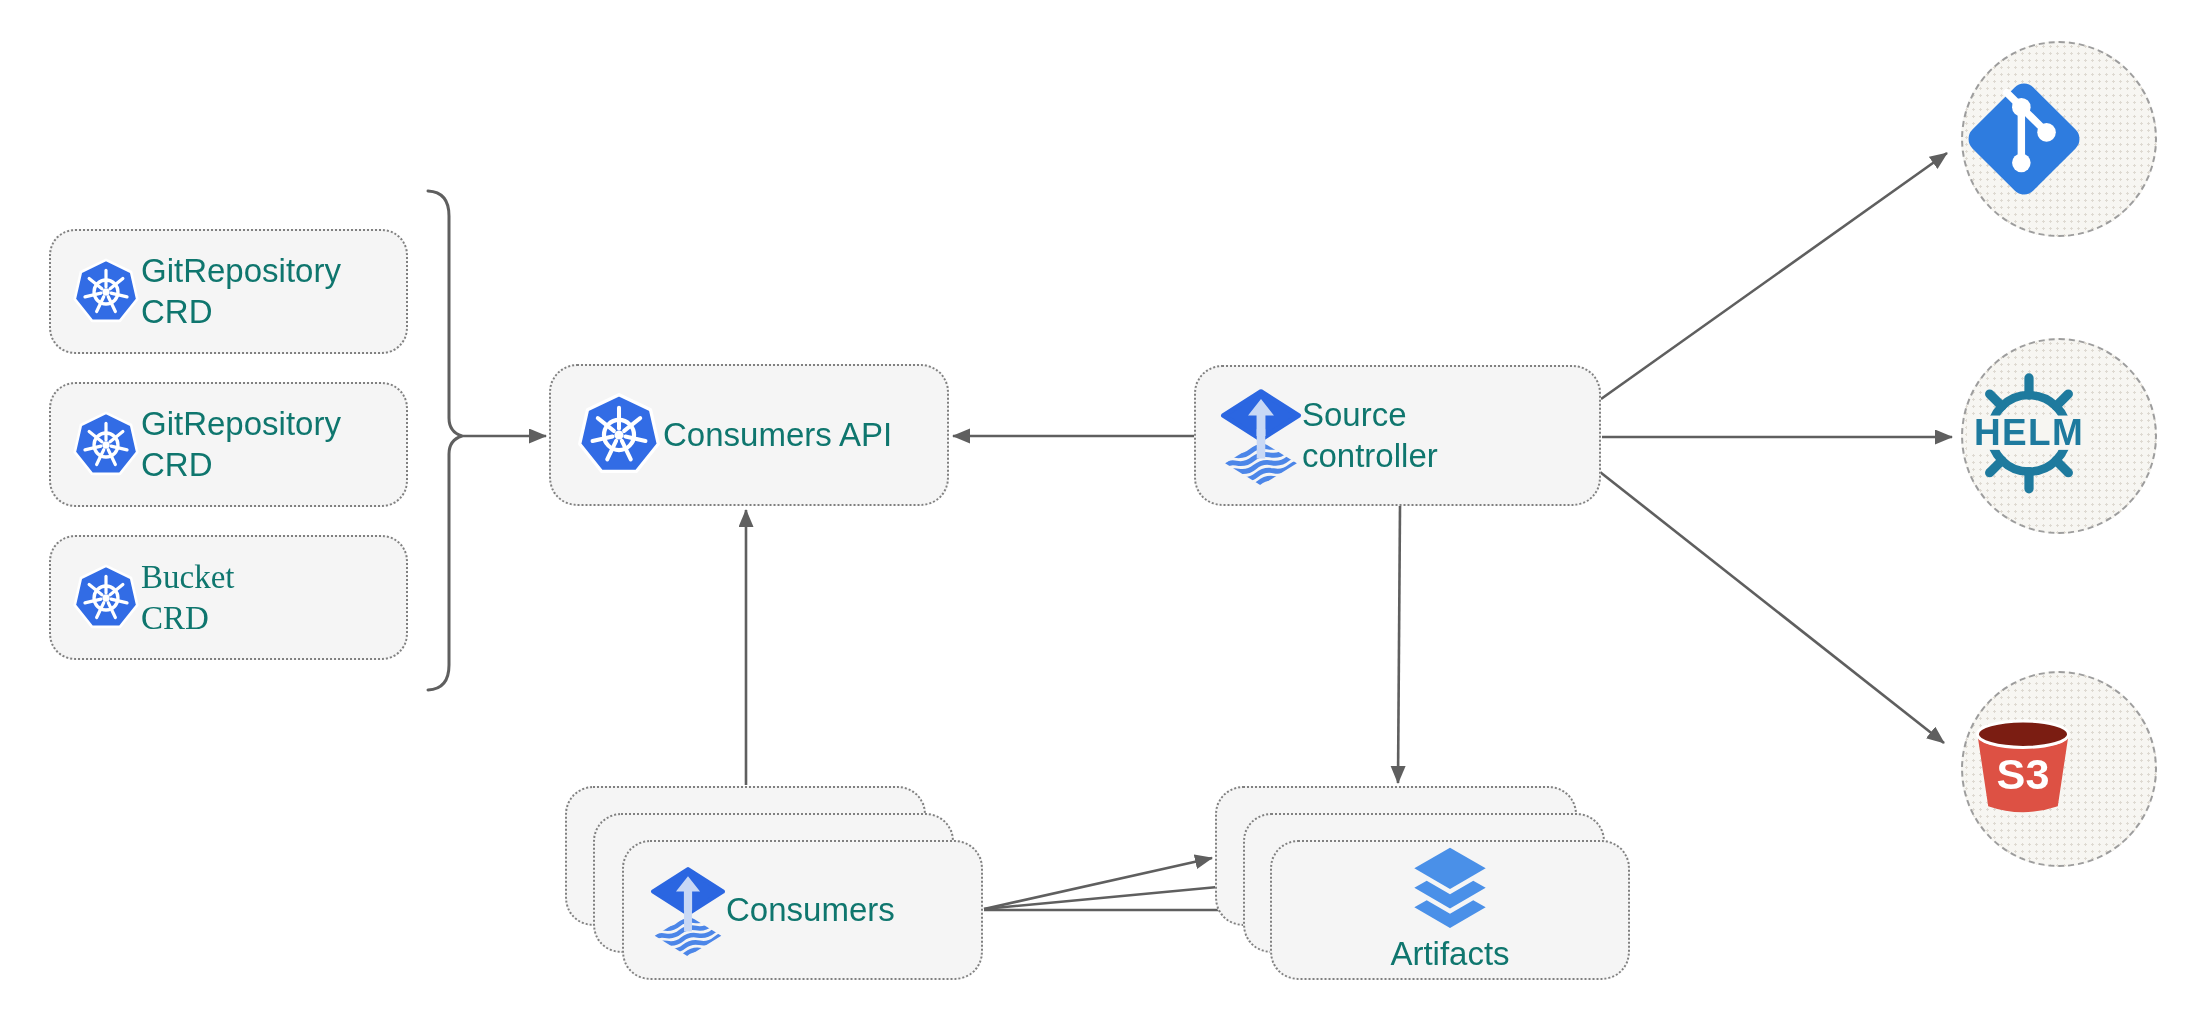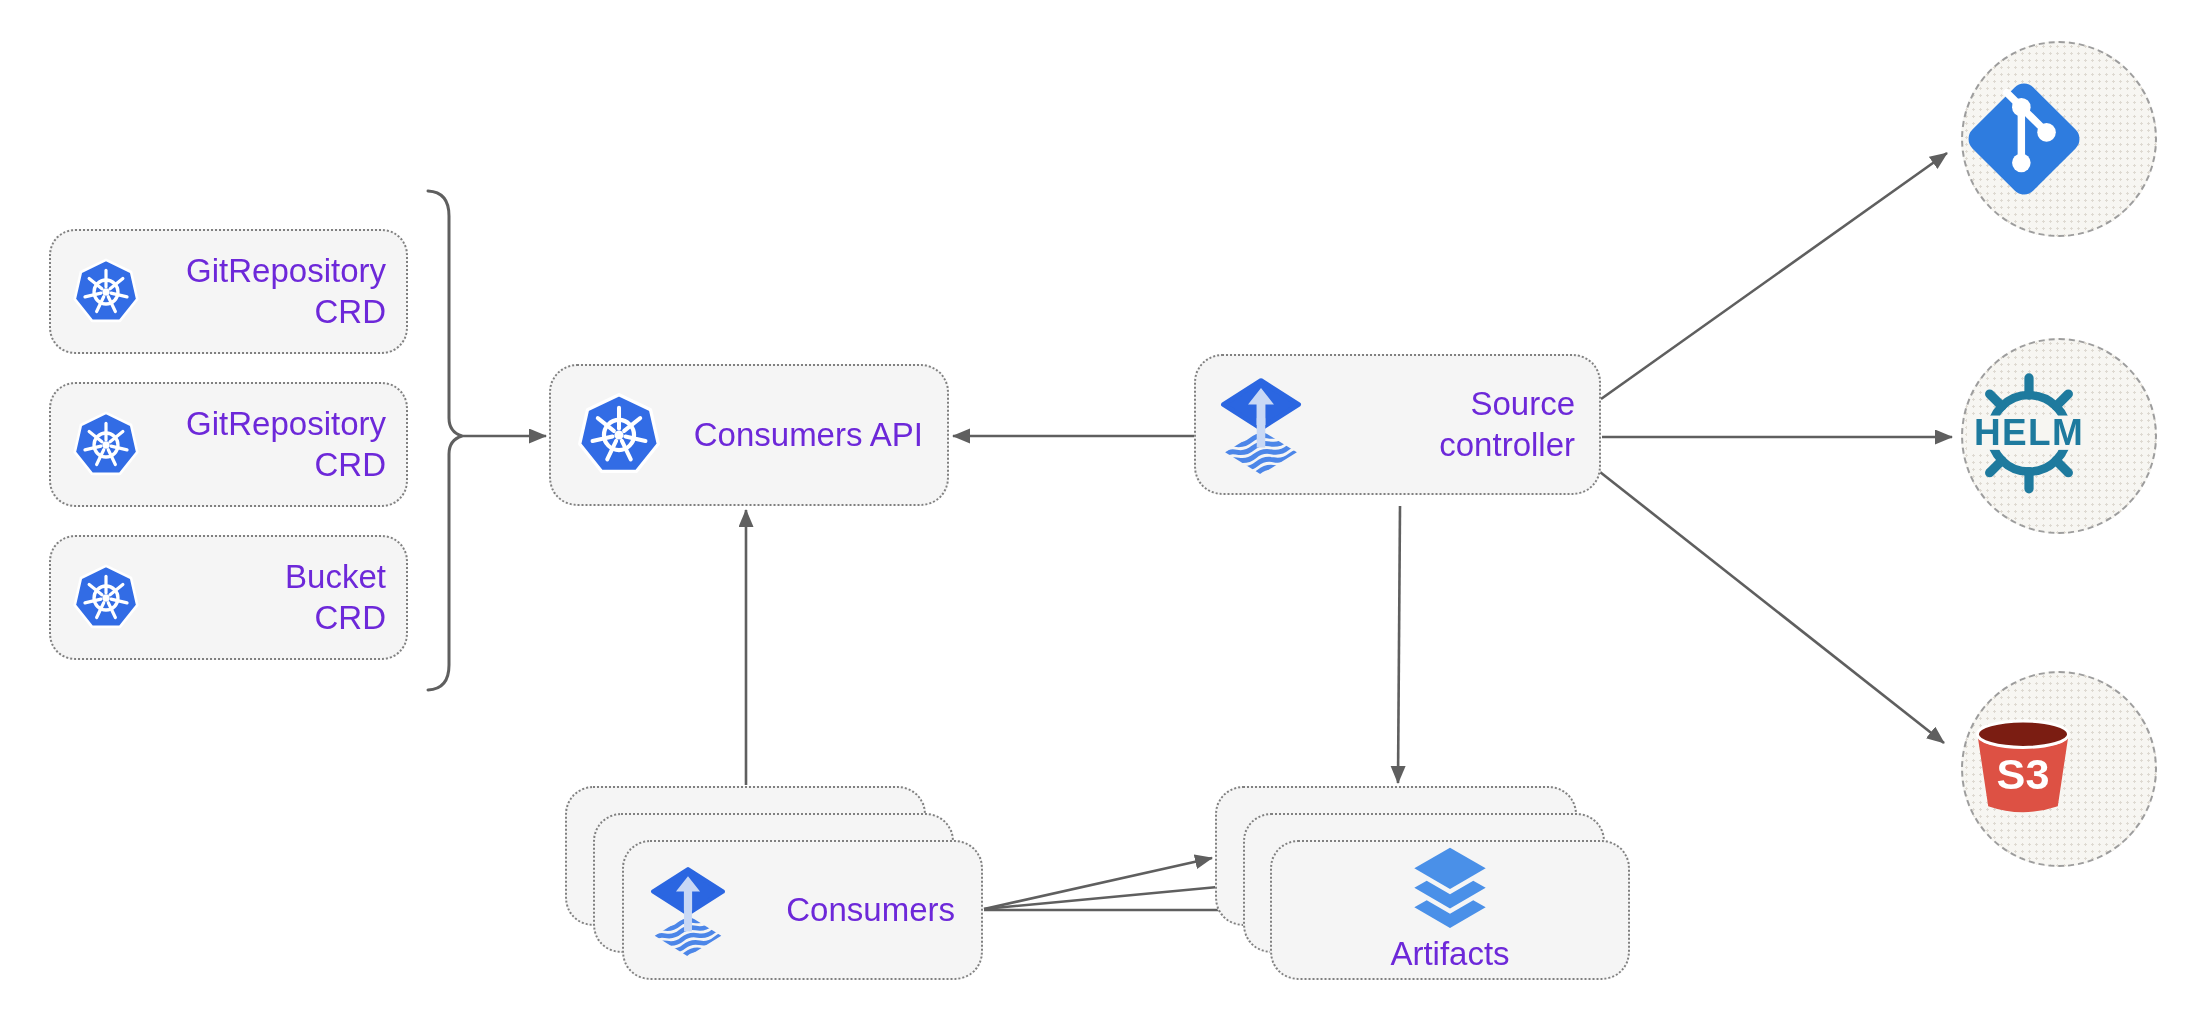--- a/index.html
+++ b/index.html
@@ -17,22 +17,22 @@
   .node {
     position:absolute;
     background:#F5F5F5;
     border:2.5px dotted #808080;
     border-radius:28px;
     display:flex; align-items:center;
     z-index:2;
     color:#1a1a1a;
   }
   .node .label {
-    flex:1; text-align:right;
-    font-size:33px; line-height:1.24; color:#6d28d9;
+    flex:1; text-align:left;
+    font-size:33px; line-height:1.24; color:#0f766e;
   }
   .stack-ghost { z-index:2; }
   .stack-front { z-index:3; }
   .icon { flex:0 0 auto; display:flex; align-items:center; justify-content:center; }
   .ext-circle {
     position:absolute;
     width:196px; height:196px;
     border-radius:50%;
     background-color:#F7F6F2;
     background-image:radial-gradient(rgba(190,183,170,0.45) 1.2px, transparent 1.3px);
@@ -109,21 +109,21 @@
         <circle cx="12" cy="12" r="4.1" fill="none" stroke="#ffffff" stroke-width="1.15"></circle>
         <circle cx="12" cy="12" r="1.25" fill="#ffffff"></circle>
       </svg>
     </span>
     <div class="label">
       <div>GitRepository</div>
       <div>CRD</div>
     </div>
   </div>
 
-  <div class="node" style="left:49px; top:535px; width:359px; height:125px; border-radius:26px; padding:0 20px;">
+  <div class="node" style="left:49px; top:535px; width:359px; height:125px; border-radius:26px; padding:0 20px;font-family:Liberation Serif, serif;">
     <span class="icon">
       <svg width="70" height="70" viewBox="0 0 24 24">
         <polygon points="12,1 20.6,5.14 22.72,14.45 16.77,21.91 7.23,21.91 1.28,14.45 3.4,5.14" fill="#326CE5" stroke="#ffffff" stroke-width="0.9" stroke-linejoin="round"></polygon>
         <g stroke="#ffffff" stroke-width="1.1" stroke-linecap="round">
           <line x1="12" y1="10.2" x2="12" y2="4.6"></line>
             <line x1="13.41" y1="10.88" x2="17.78" y2="7.39"></line>
           <line x1="13.75" y1="12.40" x2="19.21" y2="13.65"></line>
             <line x1="12.78" y1="13.62" x2="15.21" y2="18.67"></line>
           <line x1="11.22" y1="13.62" x2="8.79" y2="18.67"></line>
             <line x1="10.25" y1="12.40" x2="4.79" y2="13.65"></line>
@@ -152,21 +152,21 @@
             <line x1="10.25" y1="12.40" x2="4.79" y2="13.65"></line>
           <line x1="10.59" y1="10.88" x2="6.22" y2="7.39"></line>
         </g>
         <circle cx="12" cy="12" r="4.1" fill="none" stroke="#ffffff" stroke-width="1.15"></circle>
         <circle cx="12" cy="12" r="1.25" fill="#ffffff"></circle>
       </svg>
     </span>
     <div class="label">Consumers API</div>
   </div>
 
-  <div class="node" style="left:1194px; top:354px; width:407px; height:141px; padding:0 24px;">
+  <div class="node" style="left:1194px; top:365px; width:407px; height:141px; padding:0 24px;">
     <span class="icon">
       <svg width="82" height="104" viewBox="0 0 24 30">
         <path d="M12 2 L23 9 L12 16 L1 9 Z" fill="#2B66E1" stroke="#2B66E1" stroke-width="1.4" stroke-linejoin="round"></path>
         <clipPath id="fxw1">
             <path d="M12 16.5 L22.5 23 L12 29.5 L1.5 23 Z"></path>
           </clipPath>
         <g clip-path="url(#fxw1)">
           <g transform="rotate(-14 12 23)" stroke="#4C86E8" stroke-width="1.45" fill="none">
             <path d="M0 17 q2.5 -1.8 5 -0.6 t5 0 t5 0 t5 0 t5 0"></path>
             <path d="M0 19.4 q2.5 -1.8 5 -0.6 t5 0 t5 0 t5 0 t5 0"></path>

